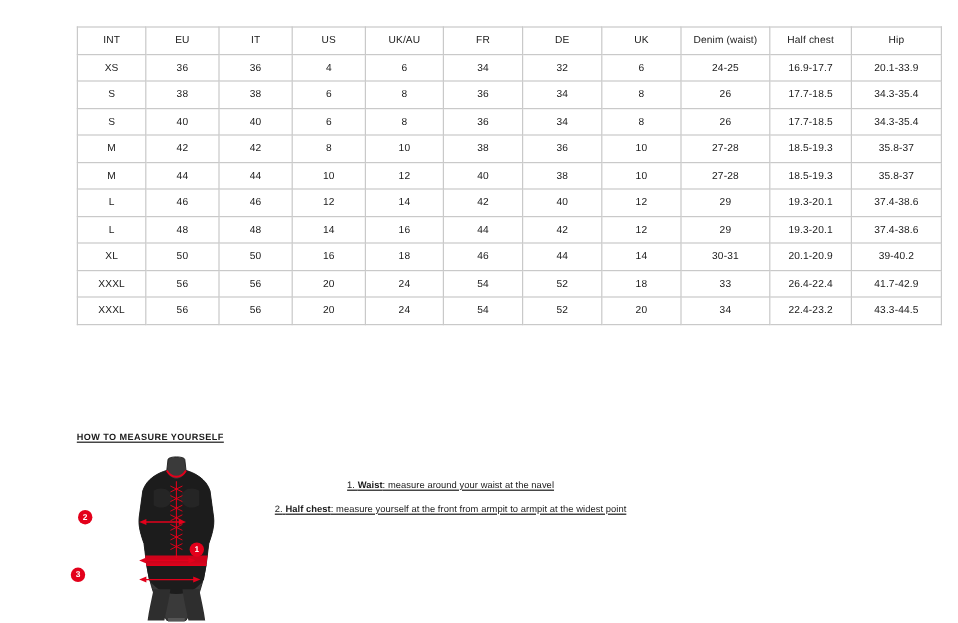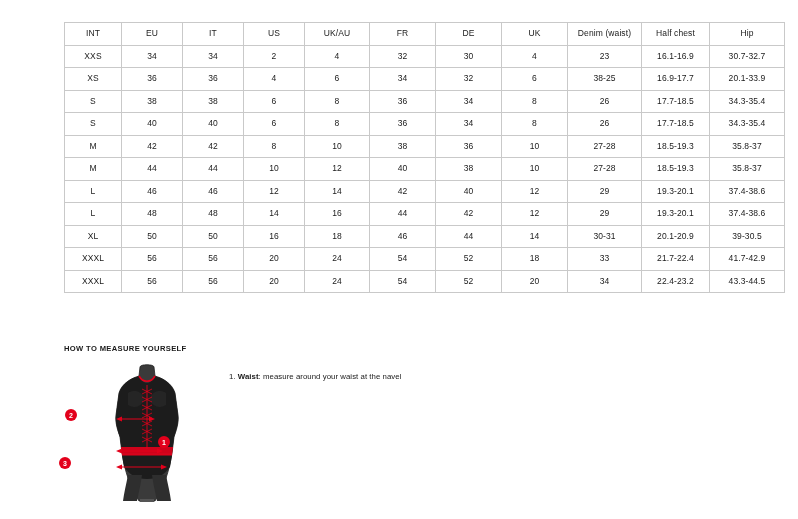--- a/index.html
+++ b/index.html
@@ -58,22 +58,23 @@
   col.c6 { width: 66px; }
   col.c7 { width: 66px; }
   col.c8 { width: 74px; }
   col.c9 { width: 68px; }
   col.c10 { width: 75px; }
 
   
   .measure-section {
     position: absolute;
     left: 64px;
-    top: 344px;
+    top: 360px;
     width: 700px;
+    text-decoration: underline;
   }
   .measure-title {
     font-size: 7.6px;
     font-weight: bold;
     letter-spacing: 0.35px;
     color: #1a1a1a;
     margin: 0 0 10px 0;
   }
   .measure-body {
     position: relative;
@@ -81,21 +82,21 @@
     align-items: flex-start;
   }
   .figure-box {
     position: relative;
     width: 115px;
     height: 140px;
     margin-left: 28px;
   }
   .notes {
     margin-left: 22px;
-    margin-top: 10px;
+    margin-top: 22px;
     text-align: center;
   }
   .note {
     font-size: 7.8px;
     line-height: 1.15;
     color: #1a1a1a;
     margin-bottom: 11px;
     letter-spacing: 0.05px;
   }
   .note b { font-weight: bold; }
@@ -151,42 +152,29 @@
           <th>FR</th>
           <th>DE</th>
           <th>UK</th>
           <th>Denim (waist)</th>
           <th>Half chest</th>
           <th>Hip</th>
         </tr>
       </thead>
       <tbody>
         <tr>
-          <td>XXS</td>
-          <td>34</td>
-          <td>34</td>
-          <td>2</td>
-          <td>4</td>
-          <td>32</td>
-          <td>30</td>
-          <td>4</td>
-          <td>23</td>
-          <td>16.1-16.9</td>
-          <td>30.7-32.7</td>
-        </tr>
-        <tr>
           <td>XS</td>
           <td>36</td>
           <td>36</td>
           <td>4</td>
           <td>6</td>
           <td>34</td>
           <td>32</td>
           <td>6</td>
-          <td>38-25</td>
+          <td>24-25</td>
           <td>16.9-17.7</td>
           <td>20.1-33.9</td>
         </tr>
         <tr>
           <td>S</td>
           <td>38</td>
           <td>38</td>
           <td>6</td>
           <td>8</td>
           <td>36</td>
@@ -265,33 +253,33 @@
           <td>XL</td>
           <td>50</td>
           <td>50</td>
           <td>16</td>
           <td>18</td>
           <td>46</td>
           <td>44</td>
           <td>14</td>
           <td>30-31</td>
           <td>20.1-20.9</td>
-          <td>39-30.5</td>
+          <td>39-40.2</td>
         </tr>
         <tr>
           <td>XXXL</td>
           <td>56</td>
           <td>56</td>
           <td>20</td>
           <td>24</td>
           <td>54</td>
           <td>52</td>
           <td>18</td>
           <td>33</td>
-          <td>21.7-22.4</td>
+          <td>26.4-22.4</td>
           <td>41.7-42.9</td>
         </tr>
         <tr>
           <td>XXXL</td>
           <td>56</td>
           <td>56</td>
           <td>20</td>
           <td>24</td>
           <td>54</td>
           <td>52</td>
@@ -349,18 +337,22 @@
         <div class="dot dot-1">1</div>
         <div class="dot dot-2">2</div>
         <div class="dot dot-3">3</div>
       </div>
 
       <div class="notes">
         <div class="note">
           <span>1.</span>
           <b>Waist</b><span>: measure around your waist at the navel</span>
         </div>
+        <div class="note">
+          <span>2.</span>
+          <b>Half chest</b><span>: measure yourself at the front from armpit to armpit at the widest point</span>
+        </div>
       </div>
 
     </div>
   </div>
 
 </div>
 
 </body></html>

